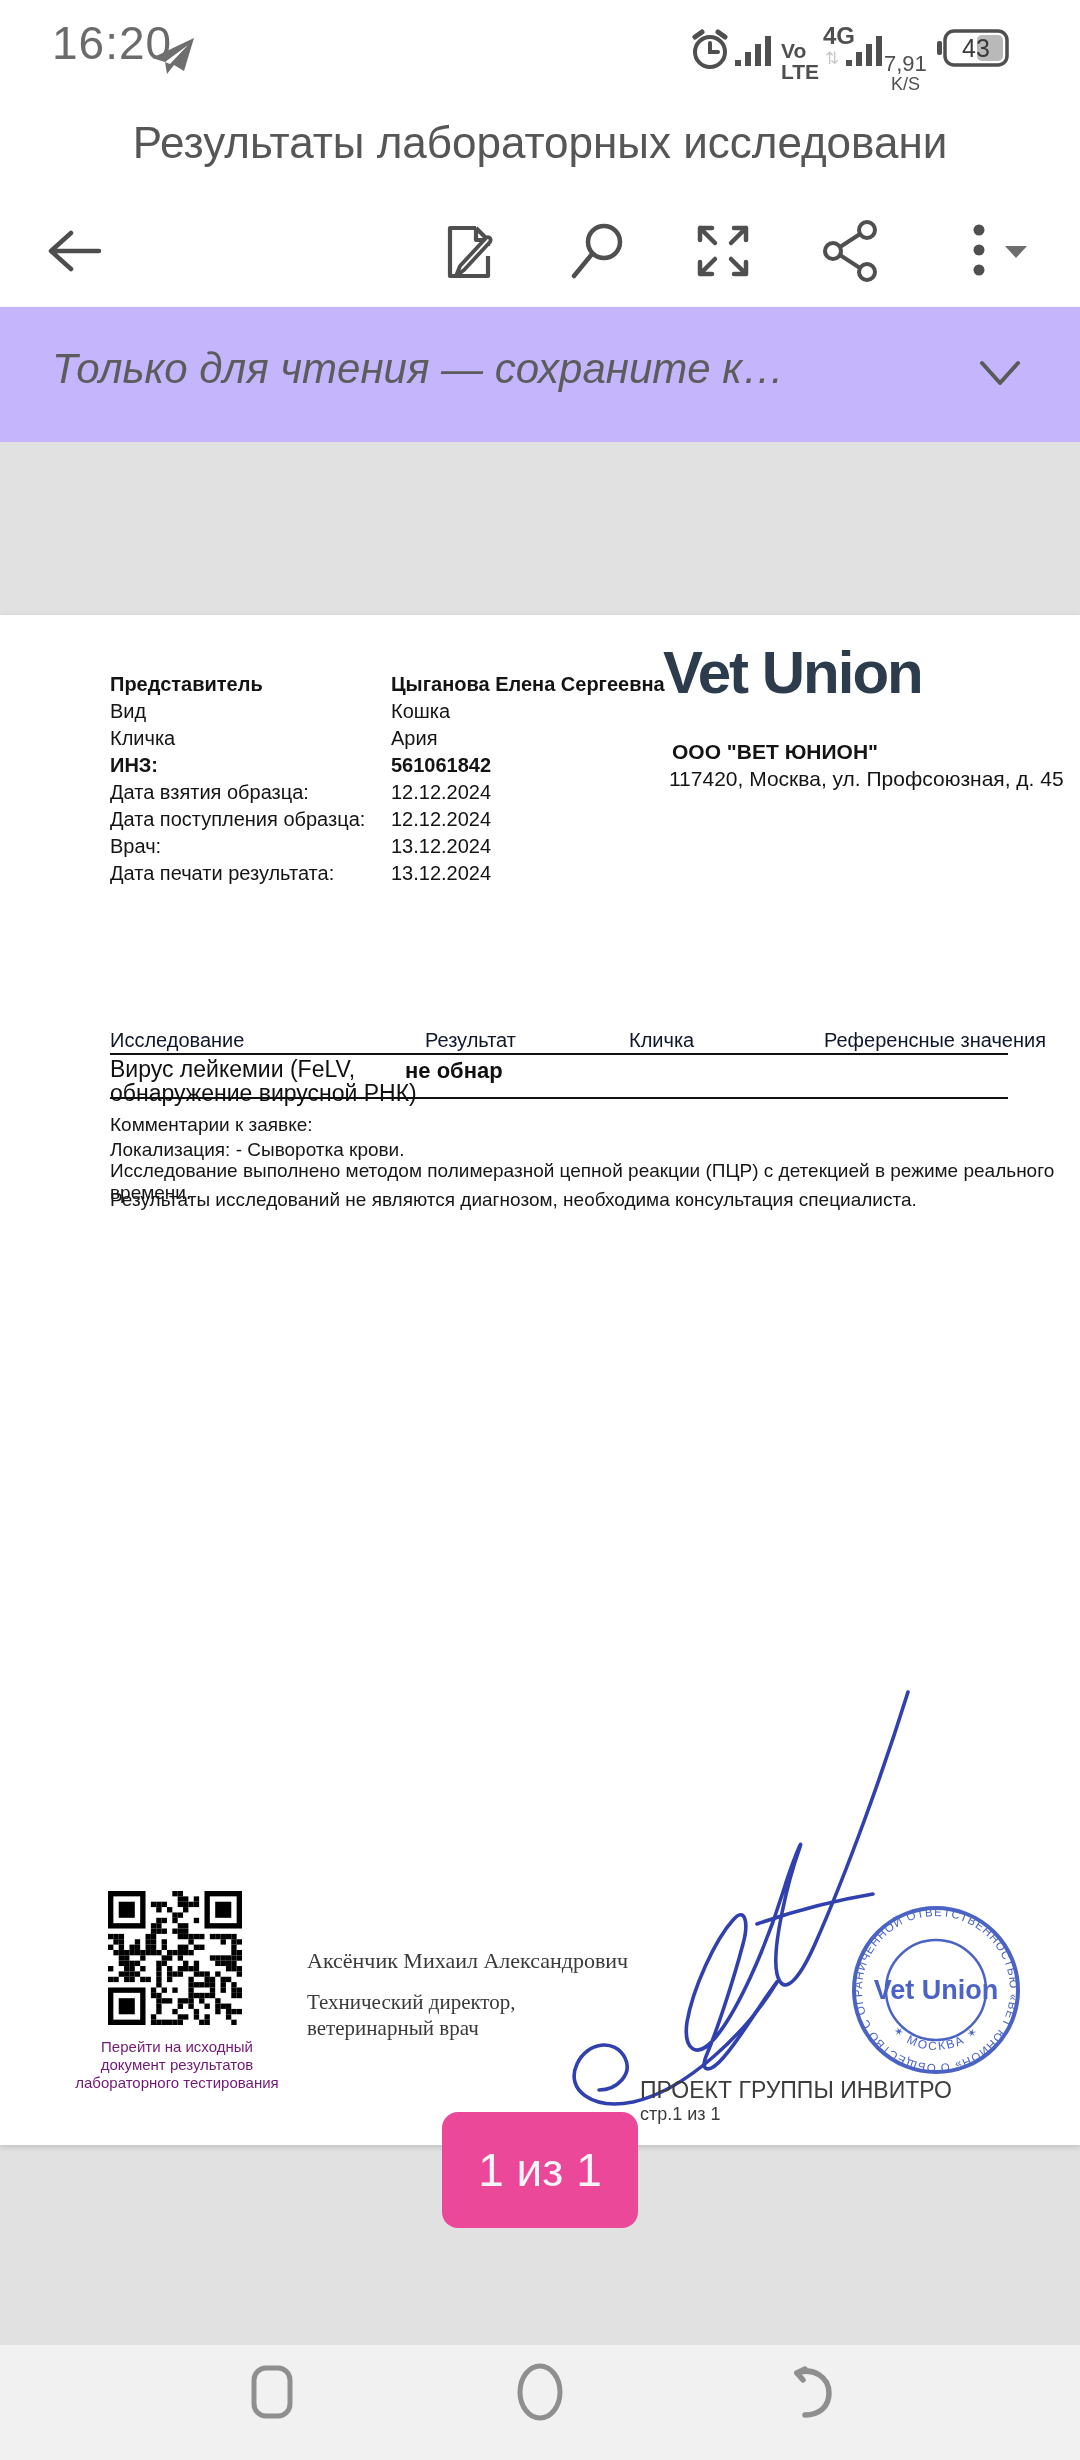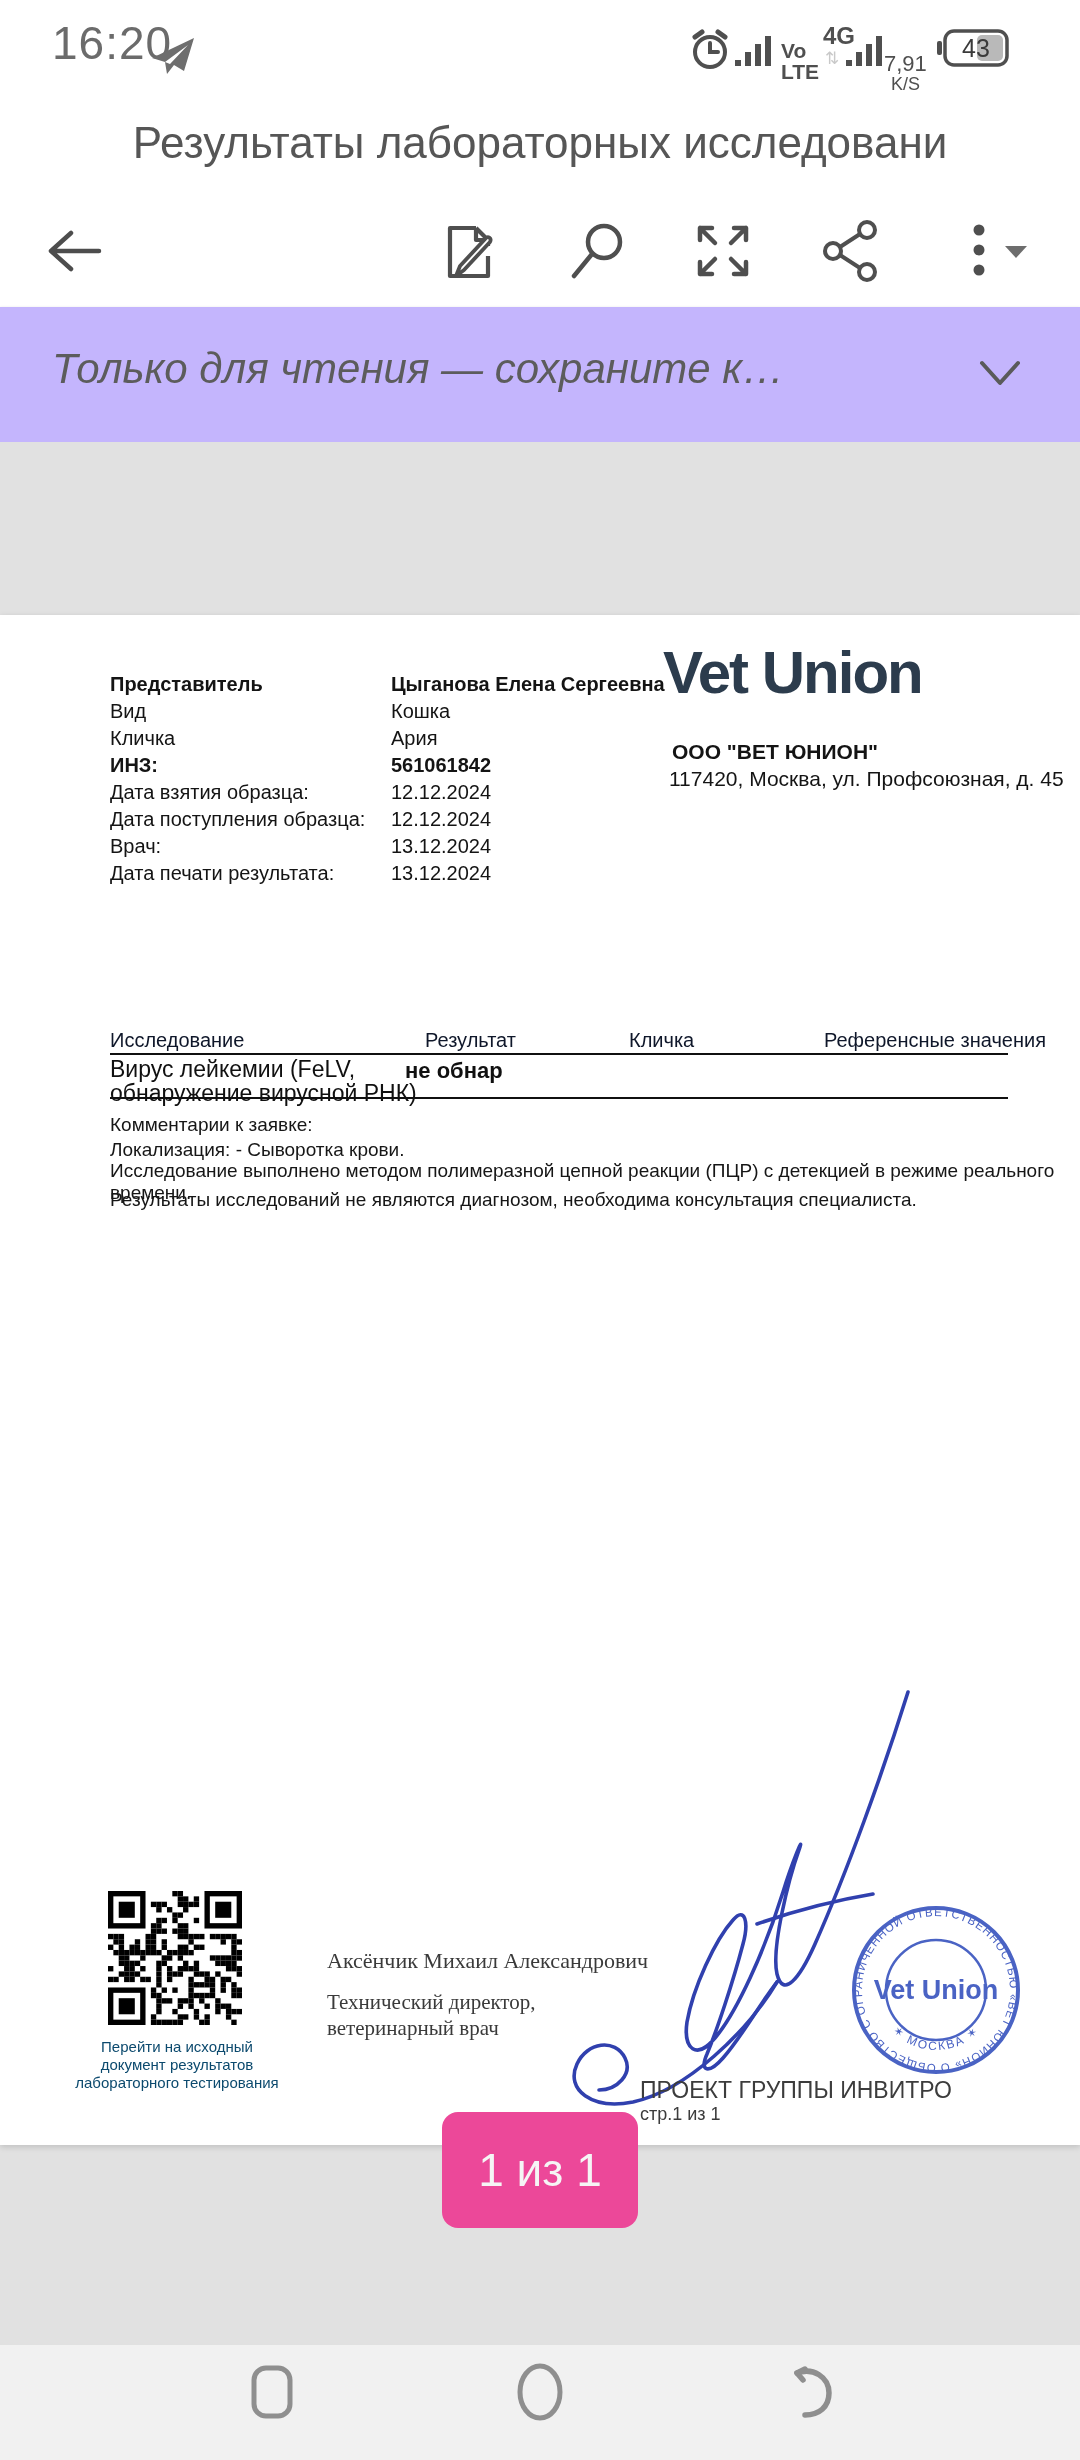--- a/index.html
+++ b/index.html
@@ -33,22 +33,22 @@
   .b{font-weight:700;}
   #logo{left:663px;top:638px;font-size:60px;font-weight:700;color:#2c3c4d;letter-spacing:-2px;}
   #clinic-name{left:672px;top:740px;font-size:21px;font-weight:700;color:#141414;}
   #clinic-address{left:669px;top:767px;font-size:21px;color:#141414;}
   .th{top:1029px;font-size:20px;color:#0f172a;}
   .tline{left:110px;width:898px;background:#101010;}
   .row-test{left:110px;font-size:23px;color:#101010;}
   #result-val{left:405px;top:1058px;font-size:22px;font-weight:700;color:#101010;}
   .comment{left:110px;font-size:19px;color:#161616;}
   #qr-wrap{left:108px;top:1891px;}
-  .qr-caption{left:72px;width:210px;text-align:center;font-size:15px;color:#0c4a6e;}
-  .serif{font-family:"Liberation Serif",serif;color:#3a3a3a;margin-left:20px;}
+  .qr-caption{left:72px;width:210px;text-align:center;font-size:15px;color:#701a75;}
+  .serif{font-family:"Liberation Serif",serif;color:#3a3a3a;}
   #signature{left:535px;top:1680px;}
   #stamp{left:850px;top:1904px;}
   .footer-r{left:640px;width:368px;color:#3c3c3c;}
   #footer-project{top:2077px;font-size:23px;}
   #footer-page{top:2104px;font-size:18px;}
   
   #toast{left:442px;top:2112px;width:196px;height:116px;background:#ec4899;border-radius:16px;display:flex;align-items:center;justify-content:center;}
   #toast span{color:#f5f5f5;font-size:46px;}
   
   #navbar{top:2345px;left:0;width:1080px;height:115px;background:#f1f1f1;}

